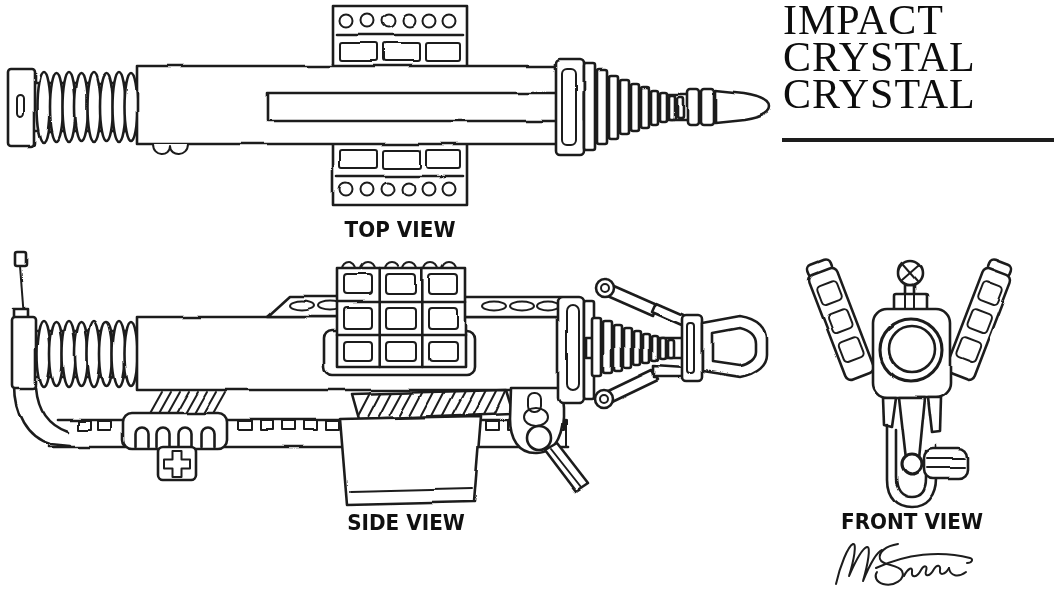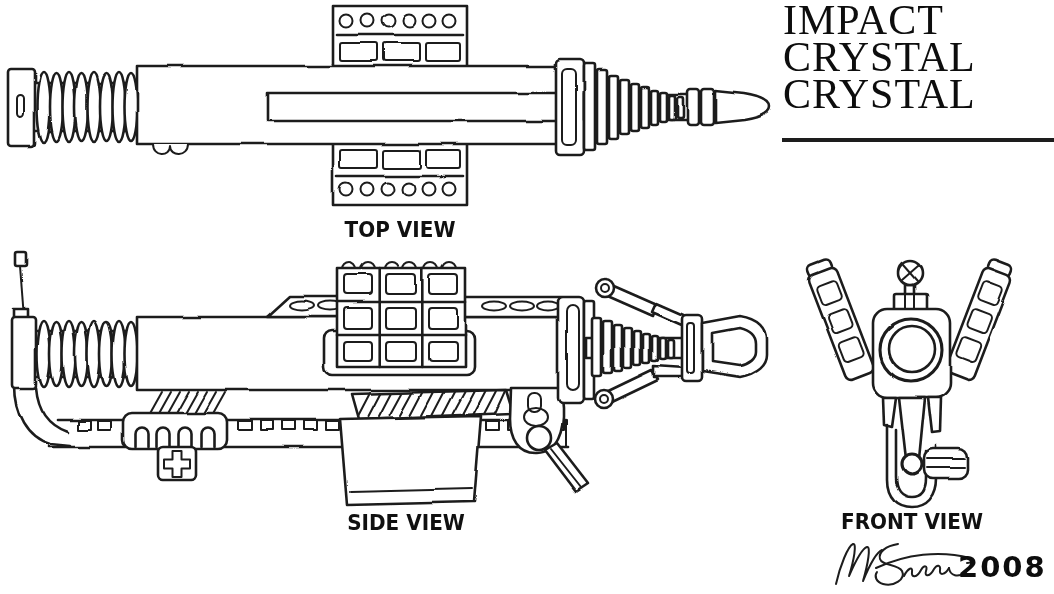--- a/index.html
+++ b/index.html
@@ -362,15 +362,14 @@
 
   <svg role="img" style="left:828px;top:534px" width="150" height="58" viewBox="0 0 150 58" aria-label="MStewart">
     <g>
       <path class="ln t" d="M8,50 C12,32 20,12 25,10 C29,9 26,26 21,42 C28,26 35,14 39,13 C43,12 40,30 35,47 C42,30 49,18 54,16"></path>
       <path class="ln t" d="M70,10 C58,12 50,18 52,25 C54,32 70,30 74,37 C78,45 66,53 55,50 C48,48 46,42 49,38"></path>
       <path class="ln t" d="M76,42 C80,34 85,32 84,38 C83,44 89,44 93,36 C96,31 100,31 98,37 C96,43 102,43 106,35 C109,30 113,31 112,36 C111,42 117,41 121,34"></path>
       <path class="ln t" d="M48,34 C78,20 112,16 142,24 C146,25 144,29 139,29"></path>
       <path class="ln t" d="M121,34 C122,42 130,44 138,38"></path>
     </g>
   </svg>
-  <div class="year">2008</div>
 
 </div>
 
 </body></html>

